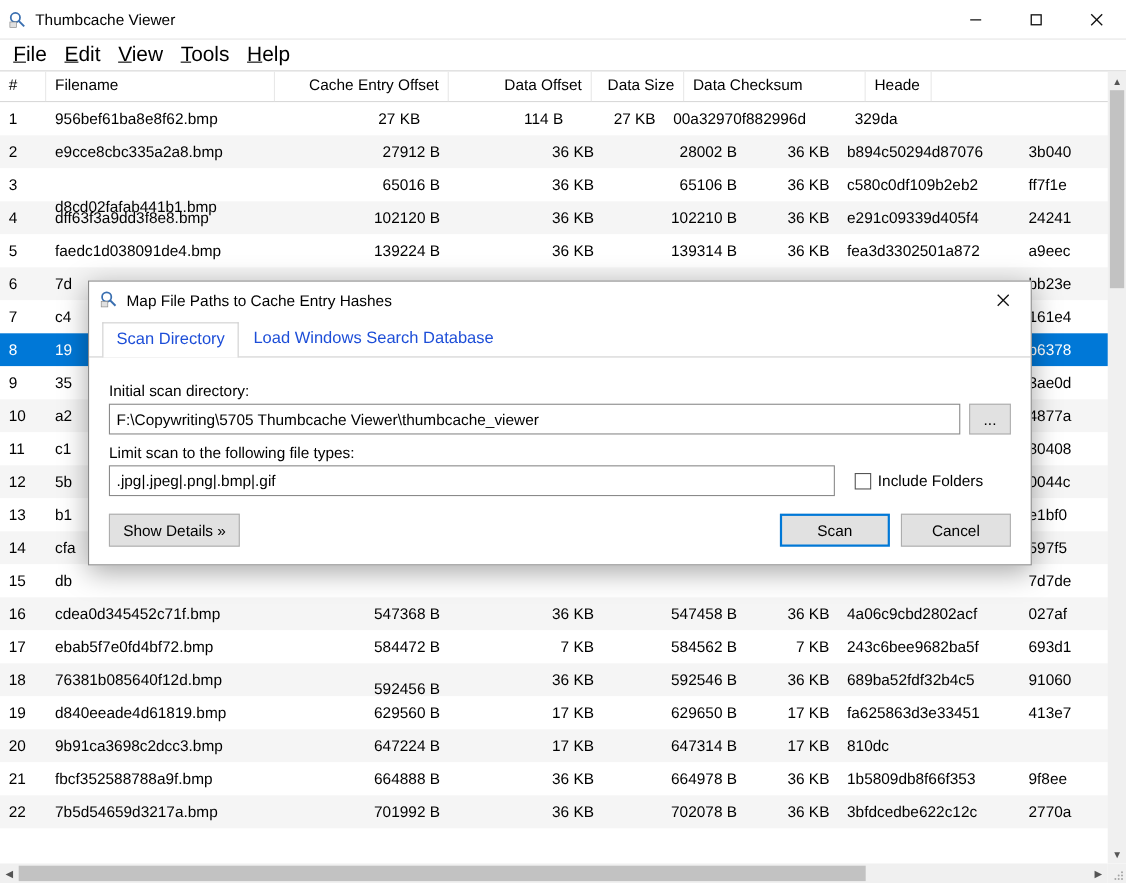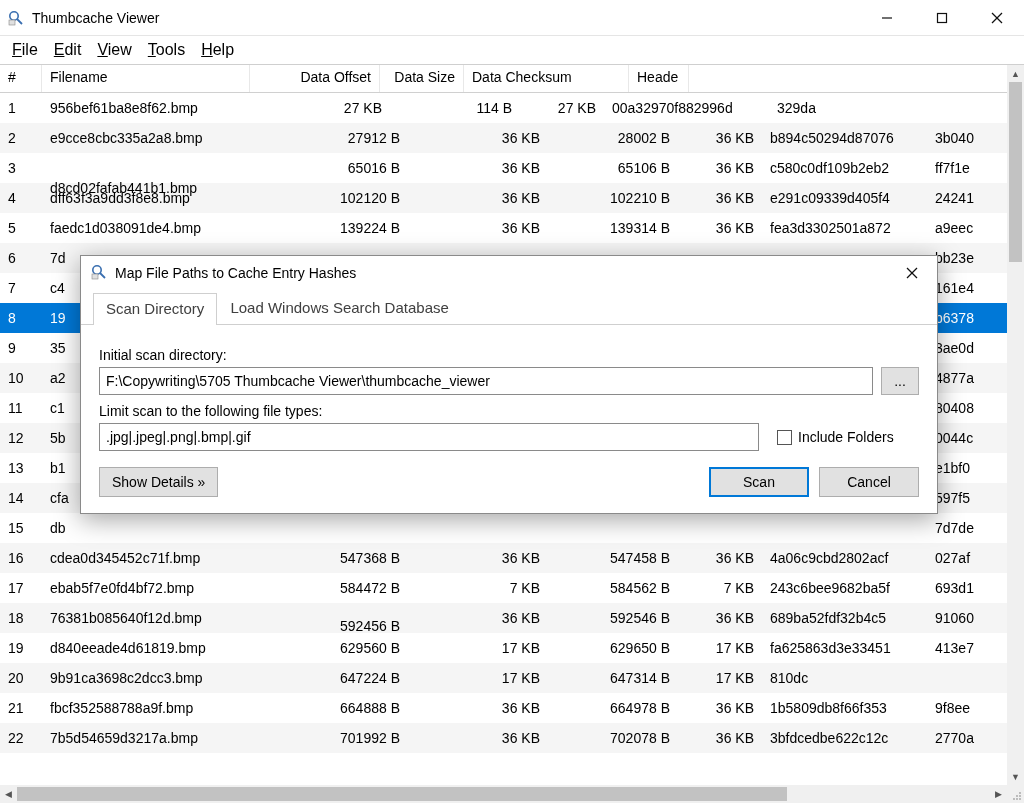--- a/index.html
+++ b/index.html
@@ -36,21 +36,21 @@
     color: #111;
   }
   .winbtn svg { stroke: #111; }
   .menubar {
     display: flex; align-items: center;
     height: 28px;
     padding: 0 4px;
   }
   .menuitem {
     padding: 2px 8px;
-    font-size: 16px;
+    font-size: 19px;
     cursor: default;
   }
   .menuitem .ul { text-decoration: underline; }
   .table-wrap {
     position: relative;
     border-top: 1px solid #cfcfcf;
     height: calc(803px - 36px - 28px - 18px);
     overflow: hidden;
   }
   .table-header {
@@ -153,21 +153,21 @@
   }
   .tabs {
     display: flex;
     padding: 0 12px;
     border-bottom: 1px solid #cfcfcf;
     margin-top: 2px;
   }
   .tab {
     padding: 6px 12px 8px;
     font-size: 15px;
-    color: #404040;
+    color: #1d4ed8;
     border: 1px solid transparent;
     border-bottom: none;
     position: relative;
   }
   .tab.active {
     border-color: #cfcfcf;
     background: #fff;
     top: 1px;
   }
   .dlg-body { padding: 14px 18px 4px; }
@@ -255,20 +255,21 @@
   <div class="menuitem"><span class="ul">E</span>dit</div>
   <div class="menuitem"><span class="ul">V</span>iew</div>
   <div class="menuitem"><span class="ul">T</span>ools</div>
   <div class="menuitem"><span class="ul">H</span>elp</div>
 </div>
 
 <div class="table-wrap">
   <div class="table-header" id="thead">
       <div class="th" style="width: 42px;">#</div>
       <div class="th" style="width: 208px;">Filename</div>
+      <div class="th num" style="width: 158px;">Cache Entry Offset</div>
       <div class="th num" style="width: 130px;">Data Offset</div>
       <div class="th num" style="width: 84px;">Data Size</div>
       <div class="th" style="width: 165px;">Data Checksum</div>
       <div class="th" style="width: 60px;">Heade</div>
     </div>
   <div class="table-body" id="tbody">
       <div class="tr odd">
         <div class="td" style="width: 42px;">1</div>
         <div class="td" style="width: 208px;">956bef61ba8e8f62.bmp</div>
         <div class="td num" style="width: 140px;">27 KB</div>

